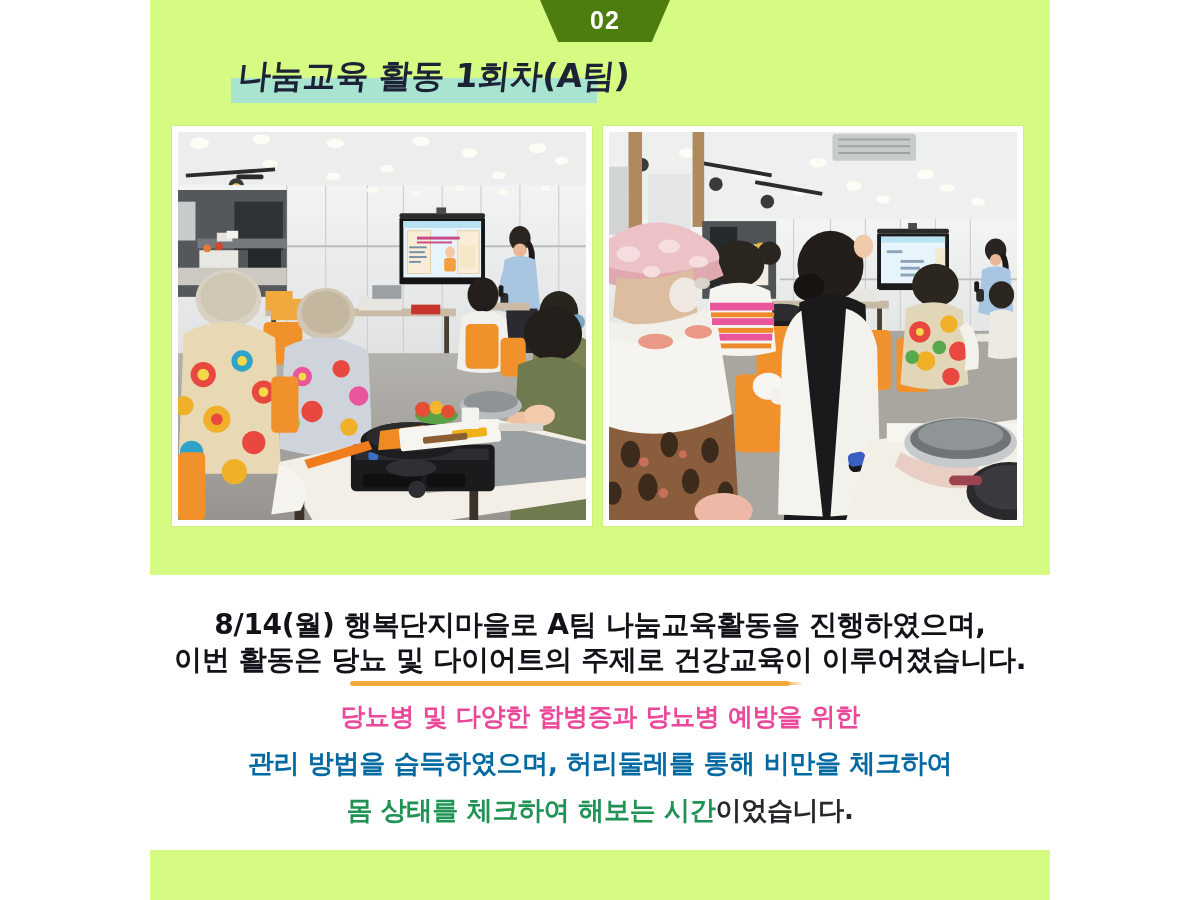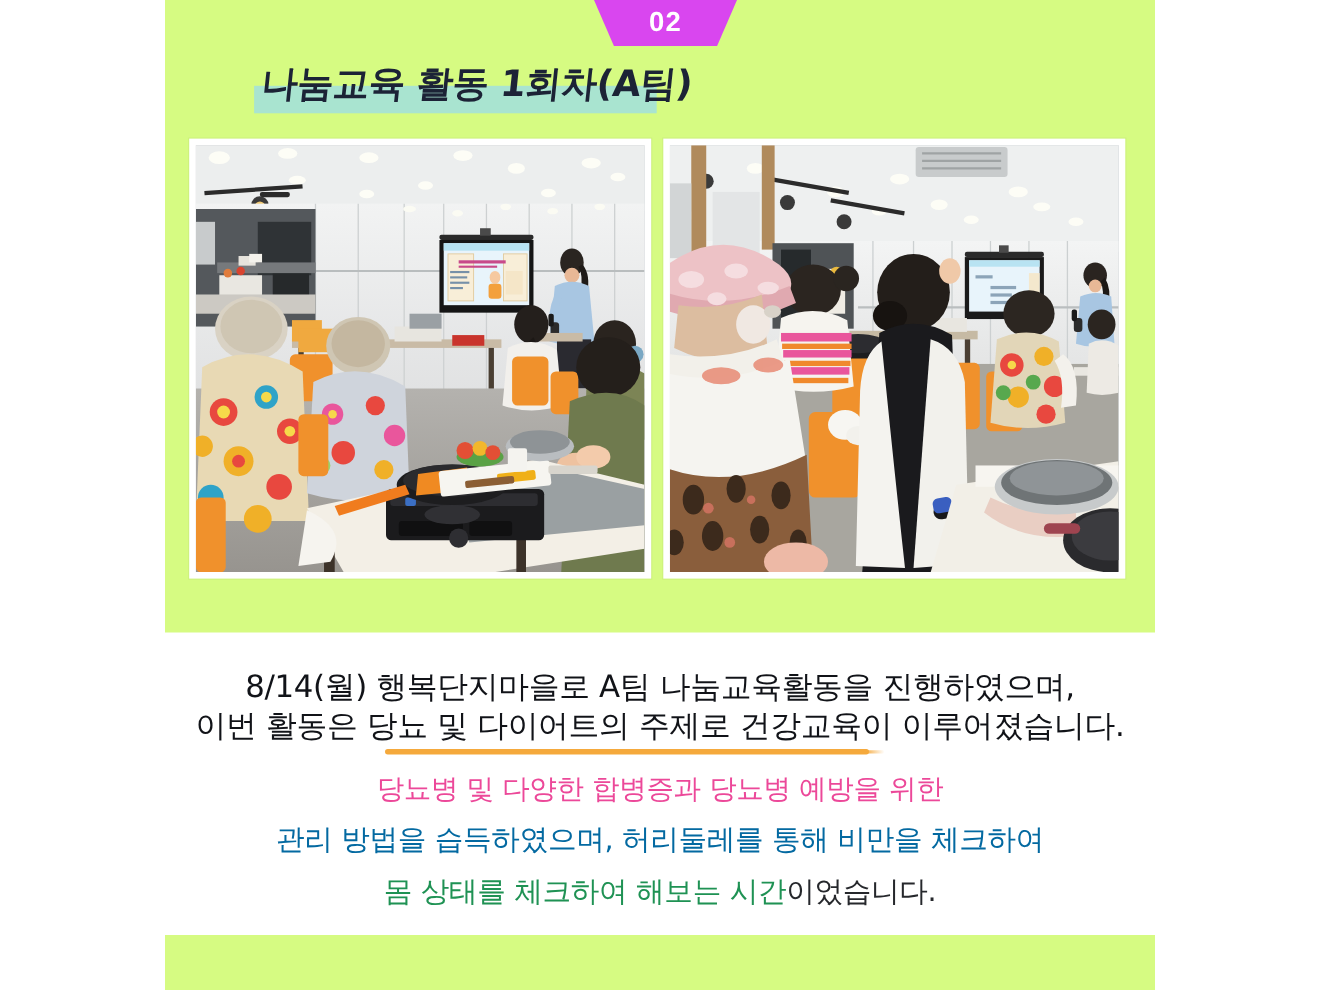--- a/index.html
+++ b/index.html
@@ -41,21 +41,21 @@
     background: #d6fb82;
   }
 
   
   .badge {
     position: absolute;
     left: 540px;
     top: 0;
     width: 130px;
     height: 42px;
-    background: #d946ef;
+    background: #4d7c0f;
     clip-path: polygon(0% 0%, 100% 0%, 86% 100%, 14% 100%);
     display: flex;
     align-items: center;
     justify-content: center;
   }
   .badge-num {
     color: #ffffff;
     font-size: 25px;
     font-weight: bold;
     letter-spacing: 1px;
@@ -102,21 +102,21 @@
   .ph-svg { display:block; width:100%; height:100%; }
 
   
   .cap {
     position: absolute;
     left: 0;
     width: 1200px;
     text-align: center;
     white-space: nowrap;
     font-family: "DejaVu Sans", sans-serif;
-    font-weight: normal;
+    font-weight: bold;
     letter-spacing: -0.3px;
   }
   .cap-1 { top: 606px; font-size: 28px; color: #111318; }
   .cap-2 { top: 641px; font-size: 28px; color: #111318; }
   .cap-3 { top: 700px; font-size: 25px; color: #ec4899; }
   .cap-4 { top: 746px; font-size: 26px; color: #0369a1; }
   .cap-5 { top: 793px; font-size: 26px; color: #1f9254; }
   .cap-5 .tail { color: #26282c; }
 
   .underline {

